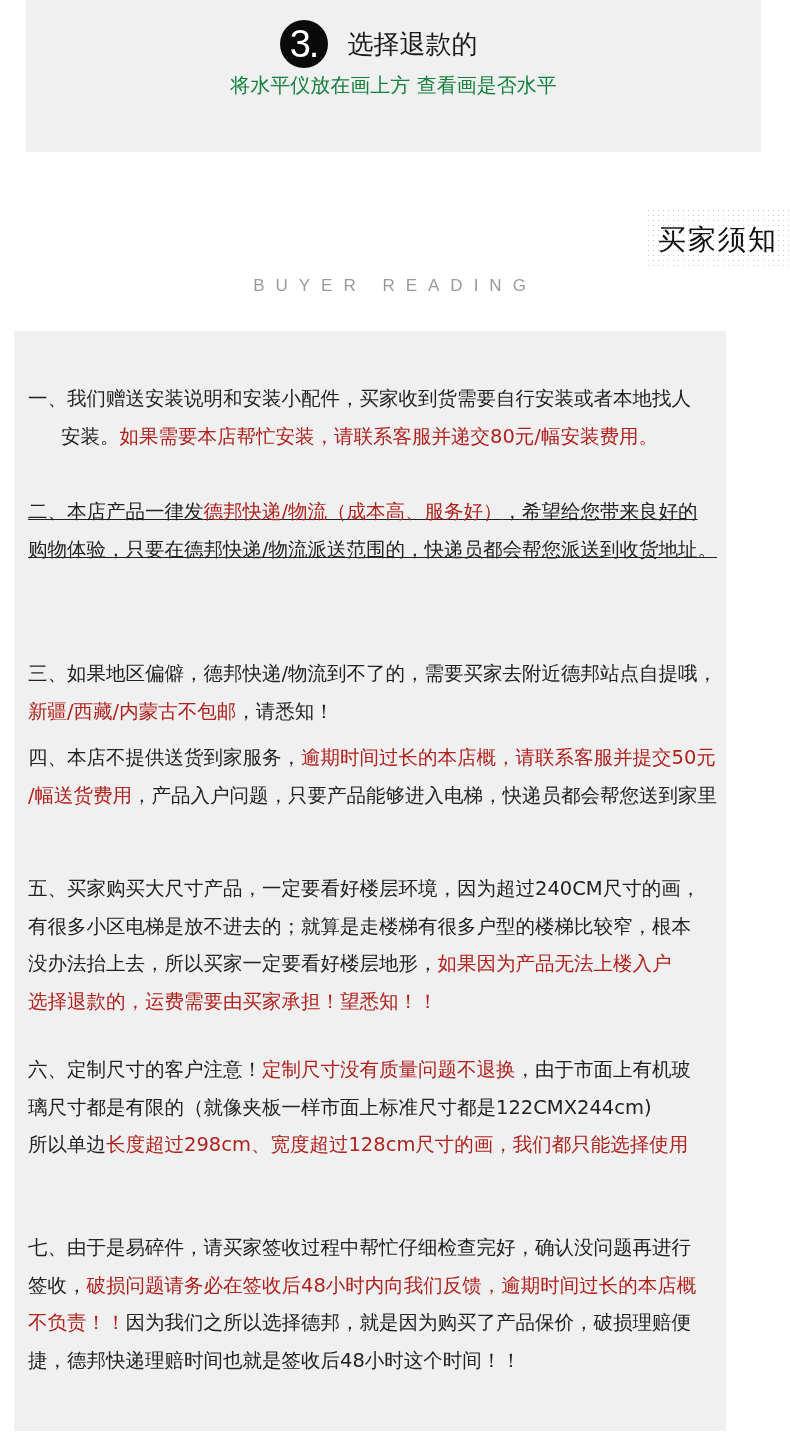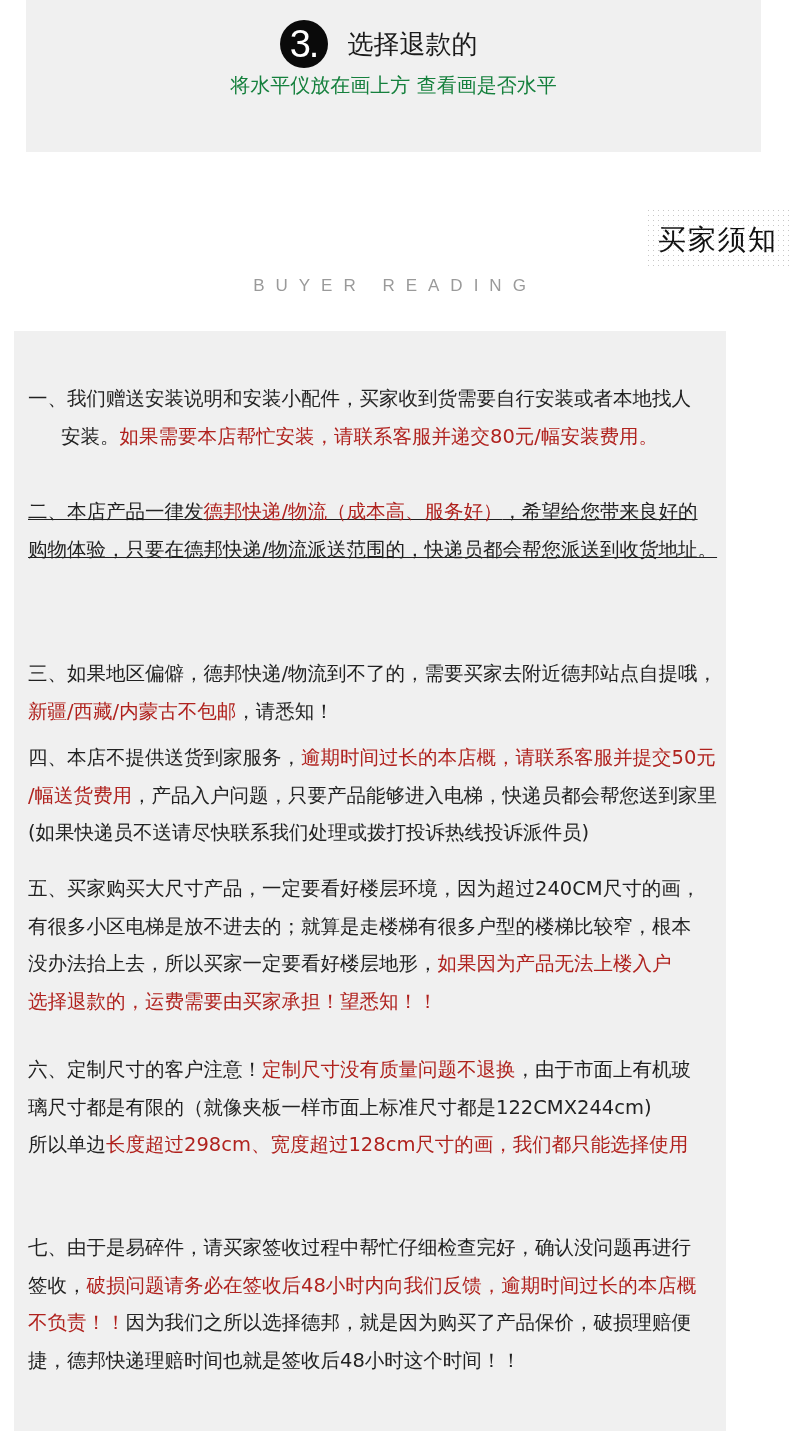--- a/index.html
+++ b/index.html
@@ -66,21 +66,20 @@
   </div>
 
   <div class="para p3">
     <div>三、如果地区偏僻，德邦快递/物流到不了的，需要买家去附近德邦站点自提哦，</div>
     <div><span class="hl">新疆/西藏/内蒙古不包邮</span><span>，请悉知！</span></div>
   </div>
 
   <div class="para p4">
     <div><span>四、本店不提供送货到家服务，</span><span class="hl">逾期时间过长的本店概，请联系客服并提交50元</span></div>
     <div><span class="hl">/幅送货费用</span><span>，产品入户问题，只要产品能够进入电梯，快递员都会帮您送到家里</span></div>
-    <div>(如果快递员不送请尽快联系我们处理或拨打投诉热线投诉派件员)</div>
   </div>
 
   <div class="para p5">
     <div>五、买家购买大尺寸产品，一定要看好楼层环境，因为超过240CM尺寸的画，</div>
     <div>有很多小区电梯是放不进去的；就算是走楼梯有很多户型的楼梯比较窄，根本</div>
     <div><span>没办法抬上去，所以买家一定要看好楼层地形，</span><span class="hl">如果因为产品无法上楼入户</span></div>
     <div class="hl">选择退款的，运费需要由买家承担！望悉知！！</div>
   </div>
 
   <div class="para p6">

